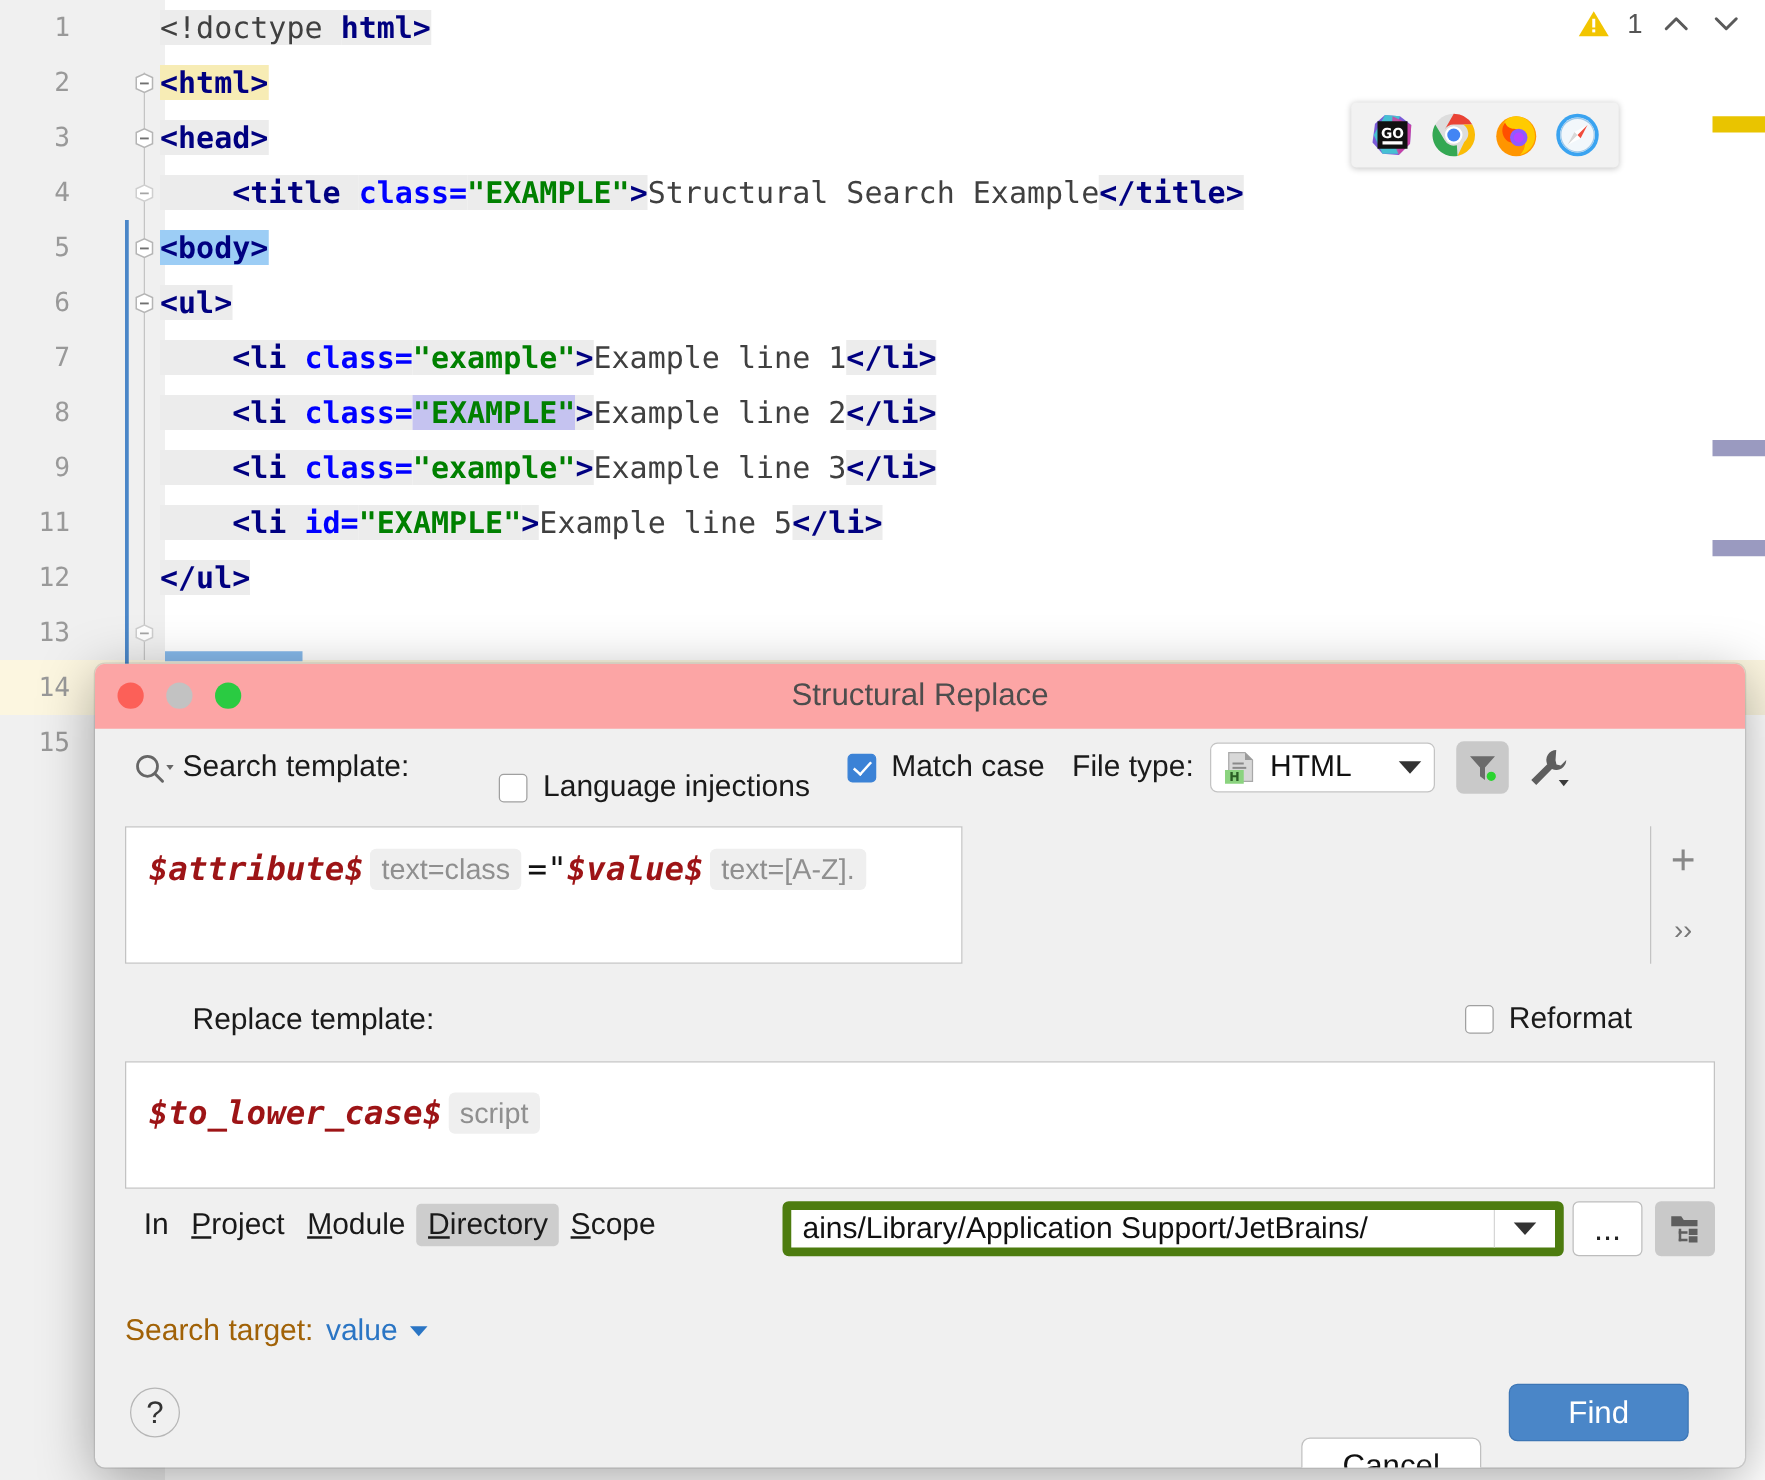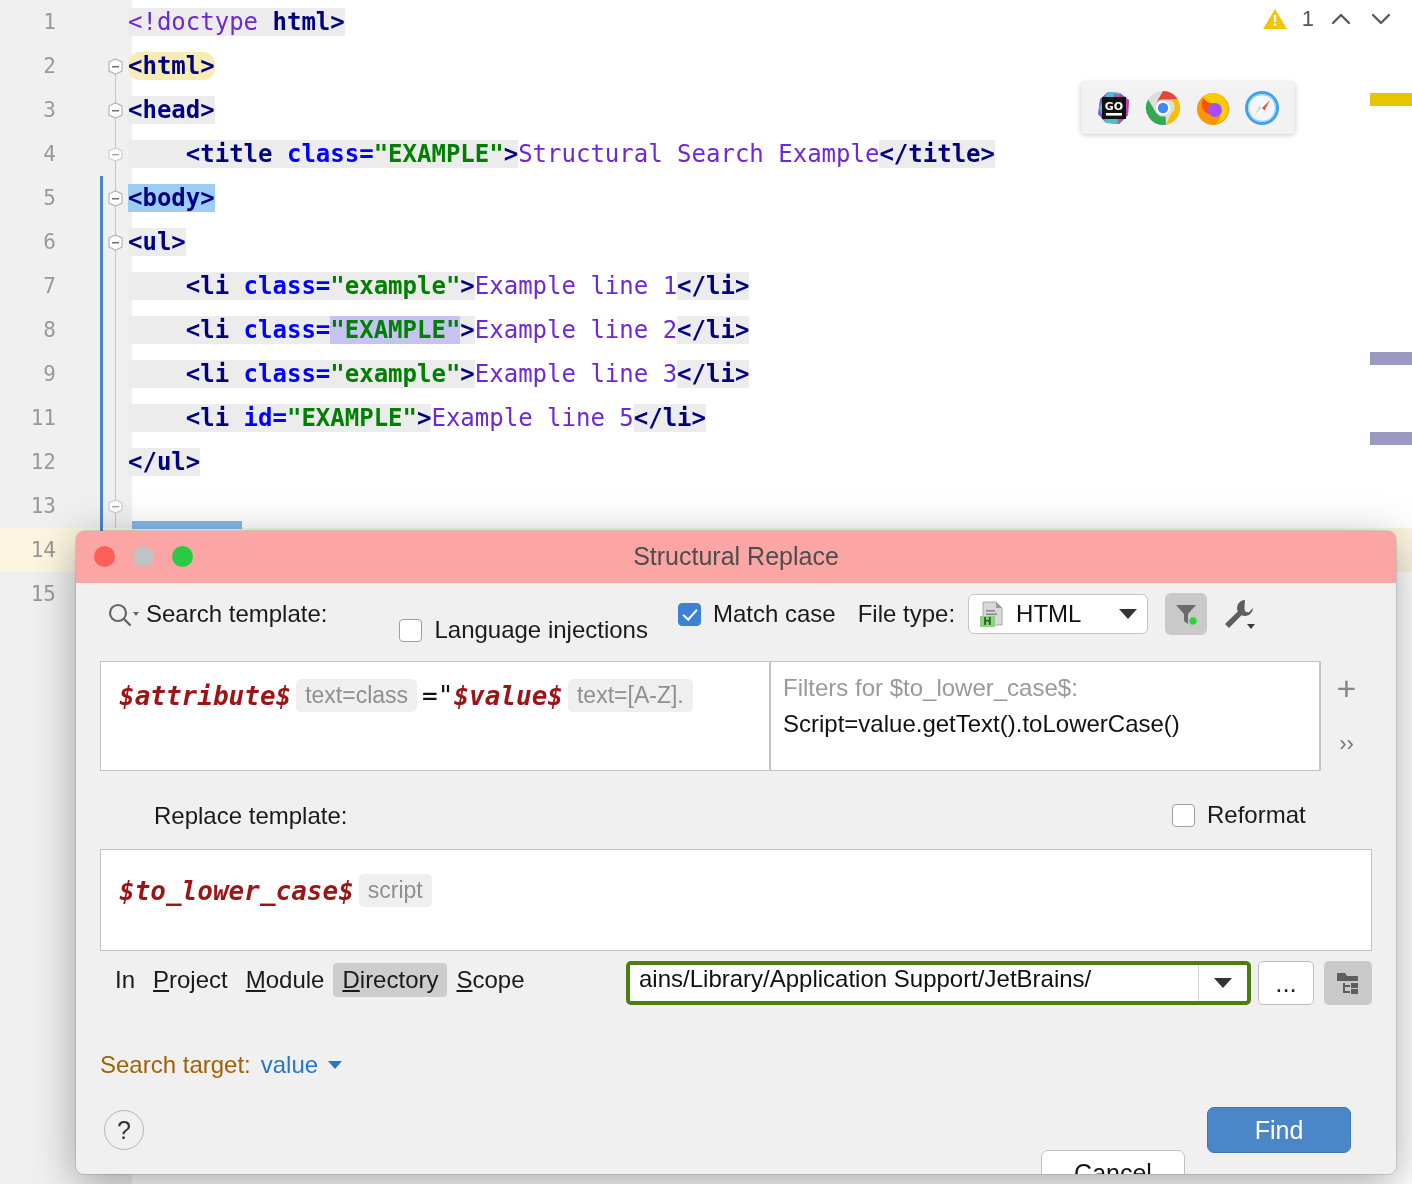--- a/index.html
+++ b/index.html
@@ -50,23 +50,23 @@
   .codetext {
     position: absolute; left: 128px; top: 0;
     font-family: "DejaVu Sans Mono", monospace;
     font-size: 24px;
     letter-spacing: 0px;
     color: #000000;
   }
   .tagname { color: #000080; font-weight: bold; }
   .attrname { color: #0000ff; font-weight: bold; }
   .attrval { color: #008000; font-weight: bold; }
-  .plain { color: #6d28d9; }
+  .plain { color: #404040; }
   .bg-tag { background: #ececec; }
-  .hl-yellow { background: #f7ecb5; border-radius: 12px; }
+  .hl-yellow { background: #f7ecb5; }
   .hl-blue { background: #9ccdf5; }
   .hl-purple { background: #c5c3f0; }
 
   .caret-row {
     position: absolute; left: 0; width: 1412px; height: 44px;
     background: #fcf6e0;
   }
   .selection-band {
     position: absolute; height: 8px; background: #85b8ea;
   }
@@ -270,24 +270,24 @@
     padding: 3px 9px;
     border-radius: 4px;
   }
   .scope-word.sel { background: #cdcdcd; }
   .mn { text-decoration: underline; }
 
   .path-combo {
     position: absolute;
     height: 44px;
     background: #ffffff;
-    border: 4px solid #4d7c0f;
+    border: 7px solid #4d7c0f;
     border-radius: 5px;
     box-sizing: border-box;
-    display: flex; 
+    display: flex; align-items: center;
   }
   .path-text {
     flex: 1;
     font-size: 24px; color: #111;
     padding-left: 9px;
     white-space: nowrap; overflow: hidden;
   }
   .path-arrow {
     width: 48px; height: 100%;
     border-left: 1px solid #d6d6d6;
@@ -532,24 +532,20 @@
     <div class="tpl-box" style="left:24px;top:130px;width:670px;height:110px;">
       <div class="tpl-text">
         <span class="var">$attribute$</span>
         <span class="hint">text=class</span>
         <span class="q">="</span>
         <span class="var">$value$</span>
         <span class="hint">text=[A-Z].</span>
       </div>
     </div>
 
-    <div class="filters-panel" style="left:694px;top:130px;width:550px;height:110px;">
-      <div class="filters-head">Filters for $to_lower_case$:</div>
-      <div class="filters-script">Script=value.getText().toLowerCase()</div>
-    </div>
     <div class="filters-side" style="left:1244px;top:130px;width:52px;height:110px;">
       <div class="plus-btn">+</div>
       <div class="more-btn">››</div>
     </div>
 
     <div class="lbl-replace" style="left:78px;top:271px;">Replace template:</div>
     <div class="cb-wrap" style="position:absolute;left:1096px;top:270px;">
       <span class="cb" id="cb-reformat"></span>
       <span class="cb-lbl">Reformat</span>
     </div>

